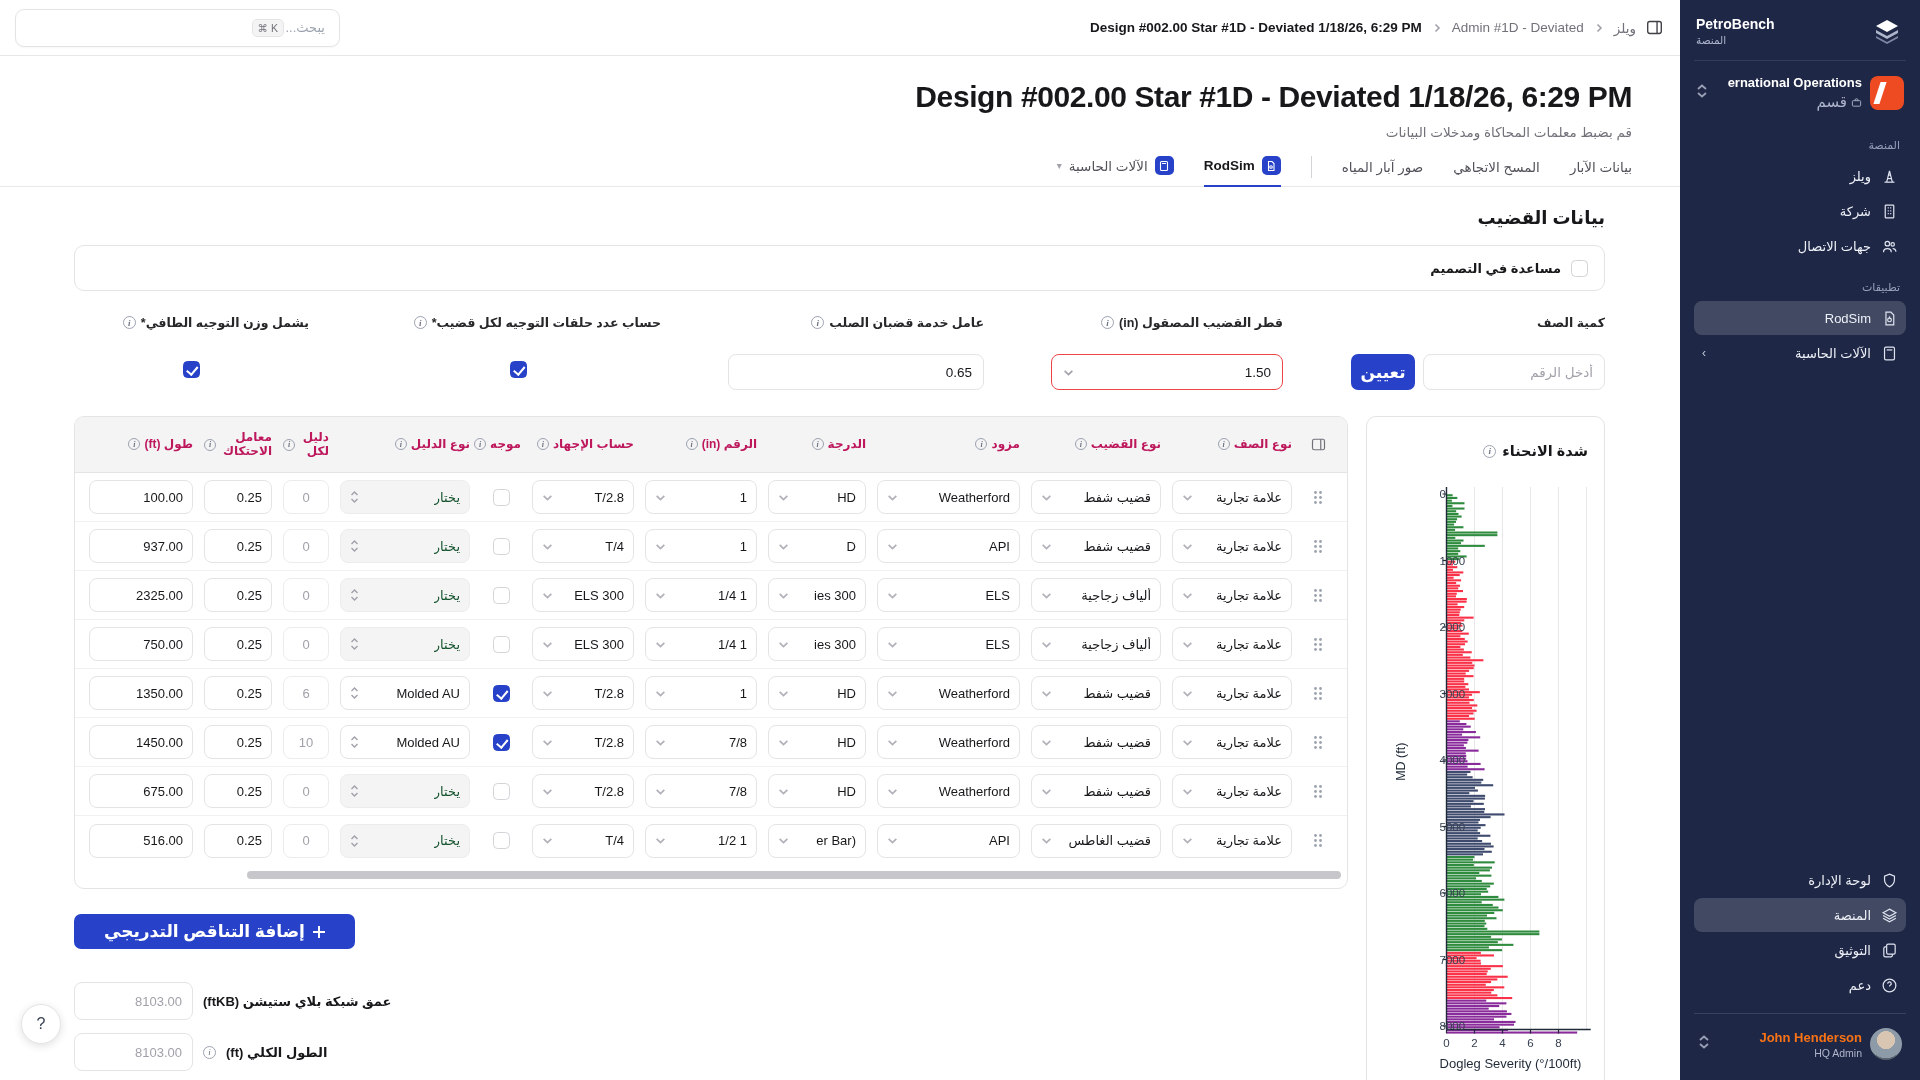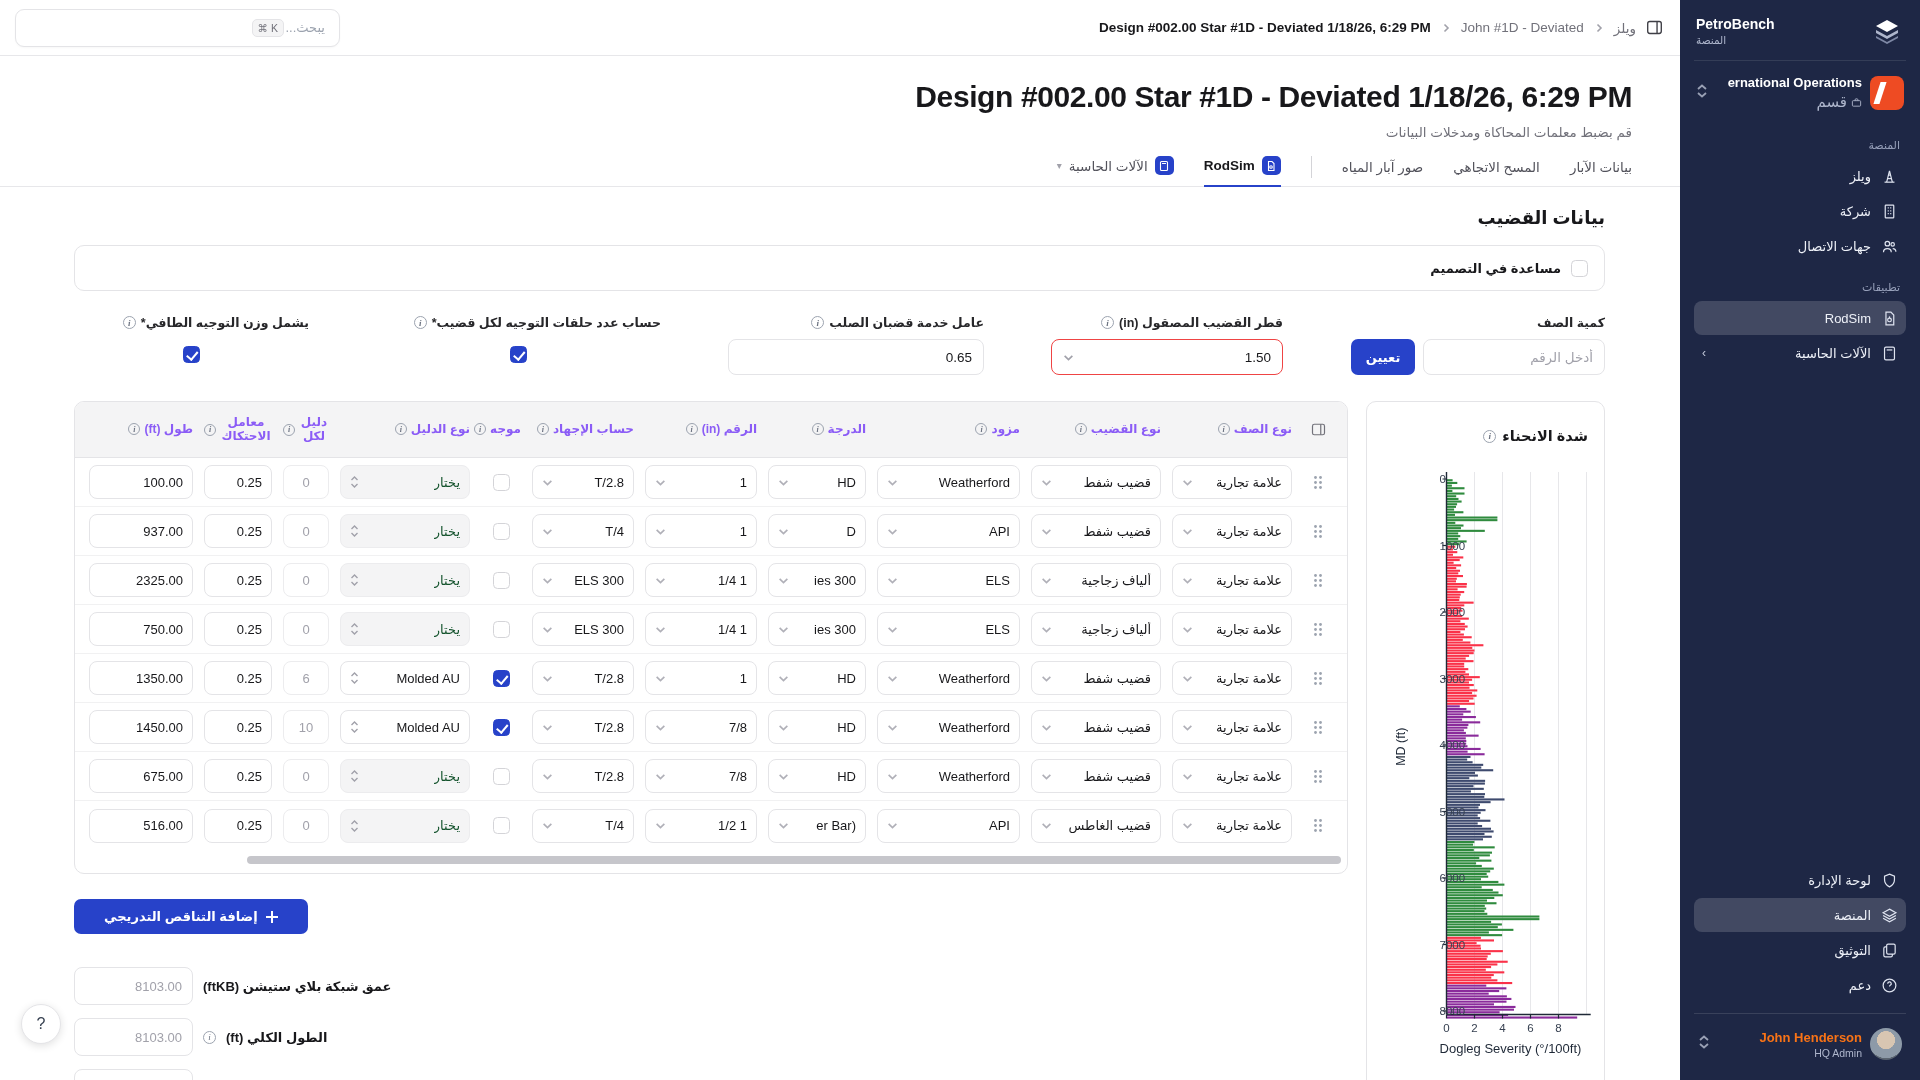--- a/index.html
+++ b/index.html
@@ -56,39 +56,39 @@
   .tab-divider{width:1px;height:22px;background:#d4d4d8;margin-bottom:8px;}
   .content{padding:16px 75px 0 74px;}
   .sec-heading{font-size:18px;font-weight:700;text-align:right;margin:4px 0 16px;}
   .assist-card{border:1px solid #e4e4e7;border-radius:10px;height:46px;display:flex;align-items:center;gap:10px;padding:0 16px;margin-bottom:24px;}
   .assist-card .alabel{font-size:13px;font-weight:600;}
   .cb{width:17px;height:17px;border:1px solid #d4d4d8;border-radius:4.5px;background:#fff;flex:none;cursor:pointer;position:relative;}
   .cb.checked{background:var(--accent);border-color:var(--accent);}
   .cb.checked:after{content:"";position:absolute;left:5px;top:2px;width:4.5px;height:8.5px;border:solid #fff;border-width:0 2px 2px 0;transform:rotate(40deg);}
   
   .form-row{display:flex;justify-content:space-between;align-items:flex-start;margin-bottom:26px;}
-  .fcol{display:flex;flex-direction:column;gap:9px;}
+  .fcol{display:flex;flex-direction:column;gap:24px;}
   .flabel{font-size:12.5px;font-weight:700;color:#27272a;display:flex;justify-content:flex-start;gap:5px;align-items:center;text-align:right;}
   .info-dot{width:13px;height:13px;border:1px solid #9ca3af;border-radius:50%;display:inline-flex;align-items:center;justify-content:center;color:#6b7280;font-size:9px;font-style:italic;font-family:"Liberation Serif","DejaVu Serif",serif;flex:none;}
   .info-dot:after{content:"i";}
   .qty-wrap{display:flex;gap:8px;}
   .tinput{height:36px;border:1px solid #e4e4e7;border-radius:8px;background:#fff;font-size:13.5px;color:#18181b;padding:0 11px;text-align:right;outline:none;font-family:inherit;width:100%;}
   .tinput::placeholder{color:#a1a1aa;}
-  .btn{background:var(--accent);color:#fff;border:none;border-radius:7px;font-size:13px;font-weight:700;cursor:pointer;font-family:inherit;}
+  .btn{background:var(--accent);color:#fff;border:none;border-radius:7px;font-size:17px;font-weight:700;cursor:pointer;font-family:inherit;}
   .set-btn{width:64px;height:36px;}
   .sel{height:36px;border:1px solid #ef4444;border-radius:8px;background:#fff;display:flex;align-items:center;justify-content:space-between;padding:0 11px;font-size:13.5px;cursor:pointer;}
   .sel .chev{color:#a1a1aa;display:flex;}
   .cb-center{display:flex;justify-content:center;padding-top:7px;}
   
   .body-row{display:flex;gap:18px;align-items:flex-start;}
   .left-col{flex:1;min-width:0;}
   .table-card{border:1px solid #e4e4e7;border-radius:10px;overflow:hidden;background:#fff;}
   .tgrid{display:grid;grid-template-columns:30px 120px 130px 143px 98px 112px 102px 40px 130px 46px 68px 104px;gap:11px;align-items:center;padding:0 14px;}
   .thead{background:#f4f4f5;height:56px;border-bottom:1px solid #e4e4e7;}
-  .th{font-size:12px;font-weight:700;color:#8b5cf6;display:flex;justify-content:flex-start;gap:4px;align-items:center;text-align:center;line-height:1.15;}
+  .th{font-size:12px;font-weight:700;color:#be185d;display:flex;justify-content:flex-start;gap:4px;align-items:center;text-align:right;line-height:1.15;}
   .th .info-dot{width:12px;height:12px;font-size:8px;}
   .trow{height:49px;border-bottom:1px solid #f1f1f2;}
   .trow:last-of-type{border-bottom:none;}
   .handle{color:#9ca3af;display:flex;justify-content:center;cursor:grab;}
   .cell-sel{height:34px;border:1px solid #e4e4e7;border-radius:8px;display:flex;align-items:center;justify-content:space-between;padding:0 9px;font-size:13px;background:#fff;cursor:pointer;min-width:0;}
   .cell-sel .val{white-space:nowrap;overflow:hidden;}
   .cell-sel .chev{color:#b0b0b8;display:flex;flex:none;}
   .cell-sel.disabled{background:#f4f4f5;border-color:#ececee;color:#14532d;cursor:default;}
   .cell-in{height:34px;border:1px solid #e4e4e7;border-radius:8px;font-size:13px;color:#18181b;text-align:right;padding:0 9px;width:100%;outline:none;font-family:inherit;background:#fff;}
   .cell-in.dis{color:#a1a1aa;text-align:center;border-color:#ececee;}
@@ -276,21 +276,21 @@
             <rect x="2" y="3" width="16" height="14" rx="2.5"></rect>
             <line x1="13" y1="3" x2="13" y2="17"></line>
           </svg>
       </span>
       <span>ويلز</span>
       <span class="crumb-sep">
           <svg width="10" height="10" viewBox="0 0 10 10" fill="none" stroke="#a1a1aa" stroke-width="1.6">
             <path d="M3.5 1.5 L7 5 L3.5 8.5"></path>
           </svg>
         </span>
-      <span style="direction:ltr;">John #1D - Deviated</span>
+      <span style="direction:ltr;">Admin #1D - Deviated</span>
       <span class="crumb-sep">
           <svg width="10" height="10" viewBox="0 0 10 10" fill="none" stroke="#a1a1aa" stroke-width="1.6">
             <path d="M3.5 1.5 L7 5 L3.5 8.5"></path>
           </svg>
         </span>
       <span class="cur" style="direction:ltr;">Design #002.00 Star #1D - Deviated 1/18/26, 6:29 PM</span>
     </div>
     <div class="search">
       <input type="text" placeholder="يبحث..." style="">
       <span class="kbd">⌘ K</span>

